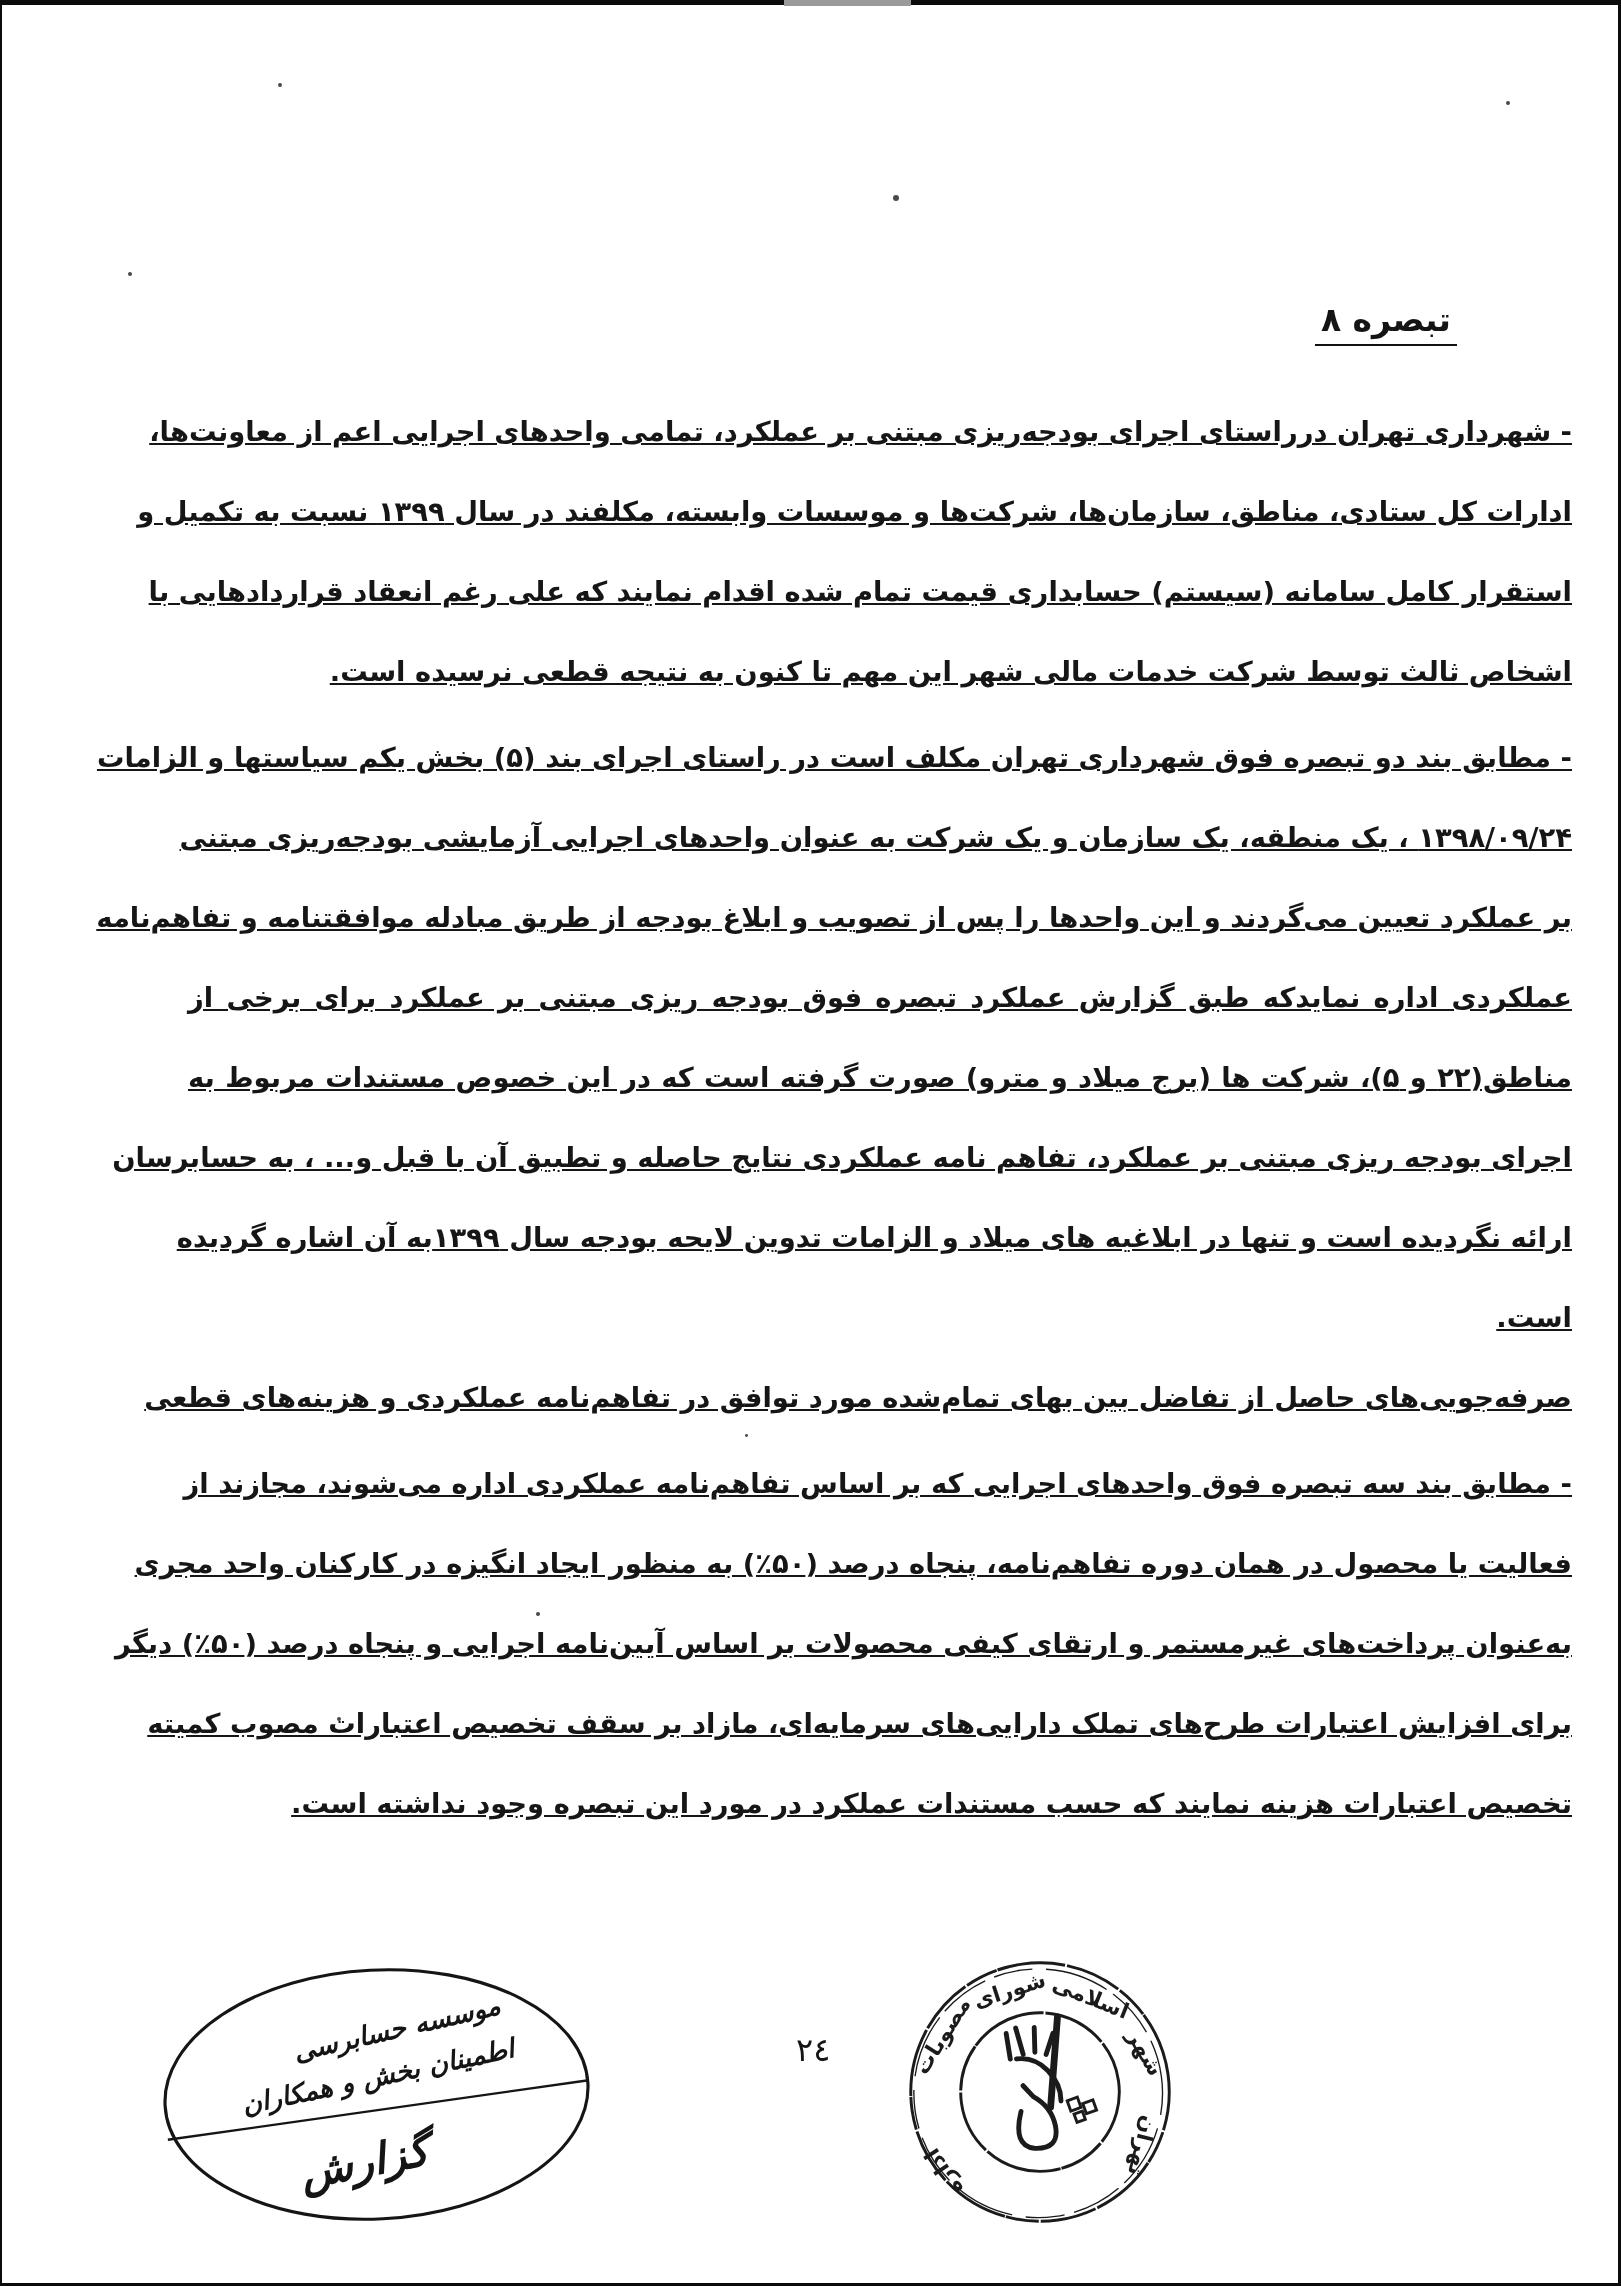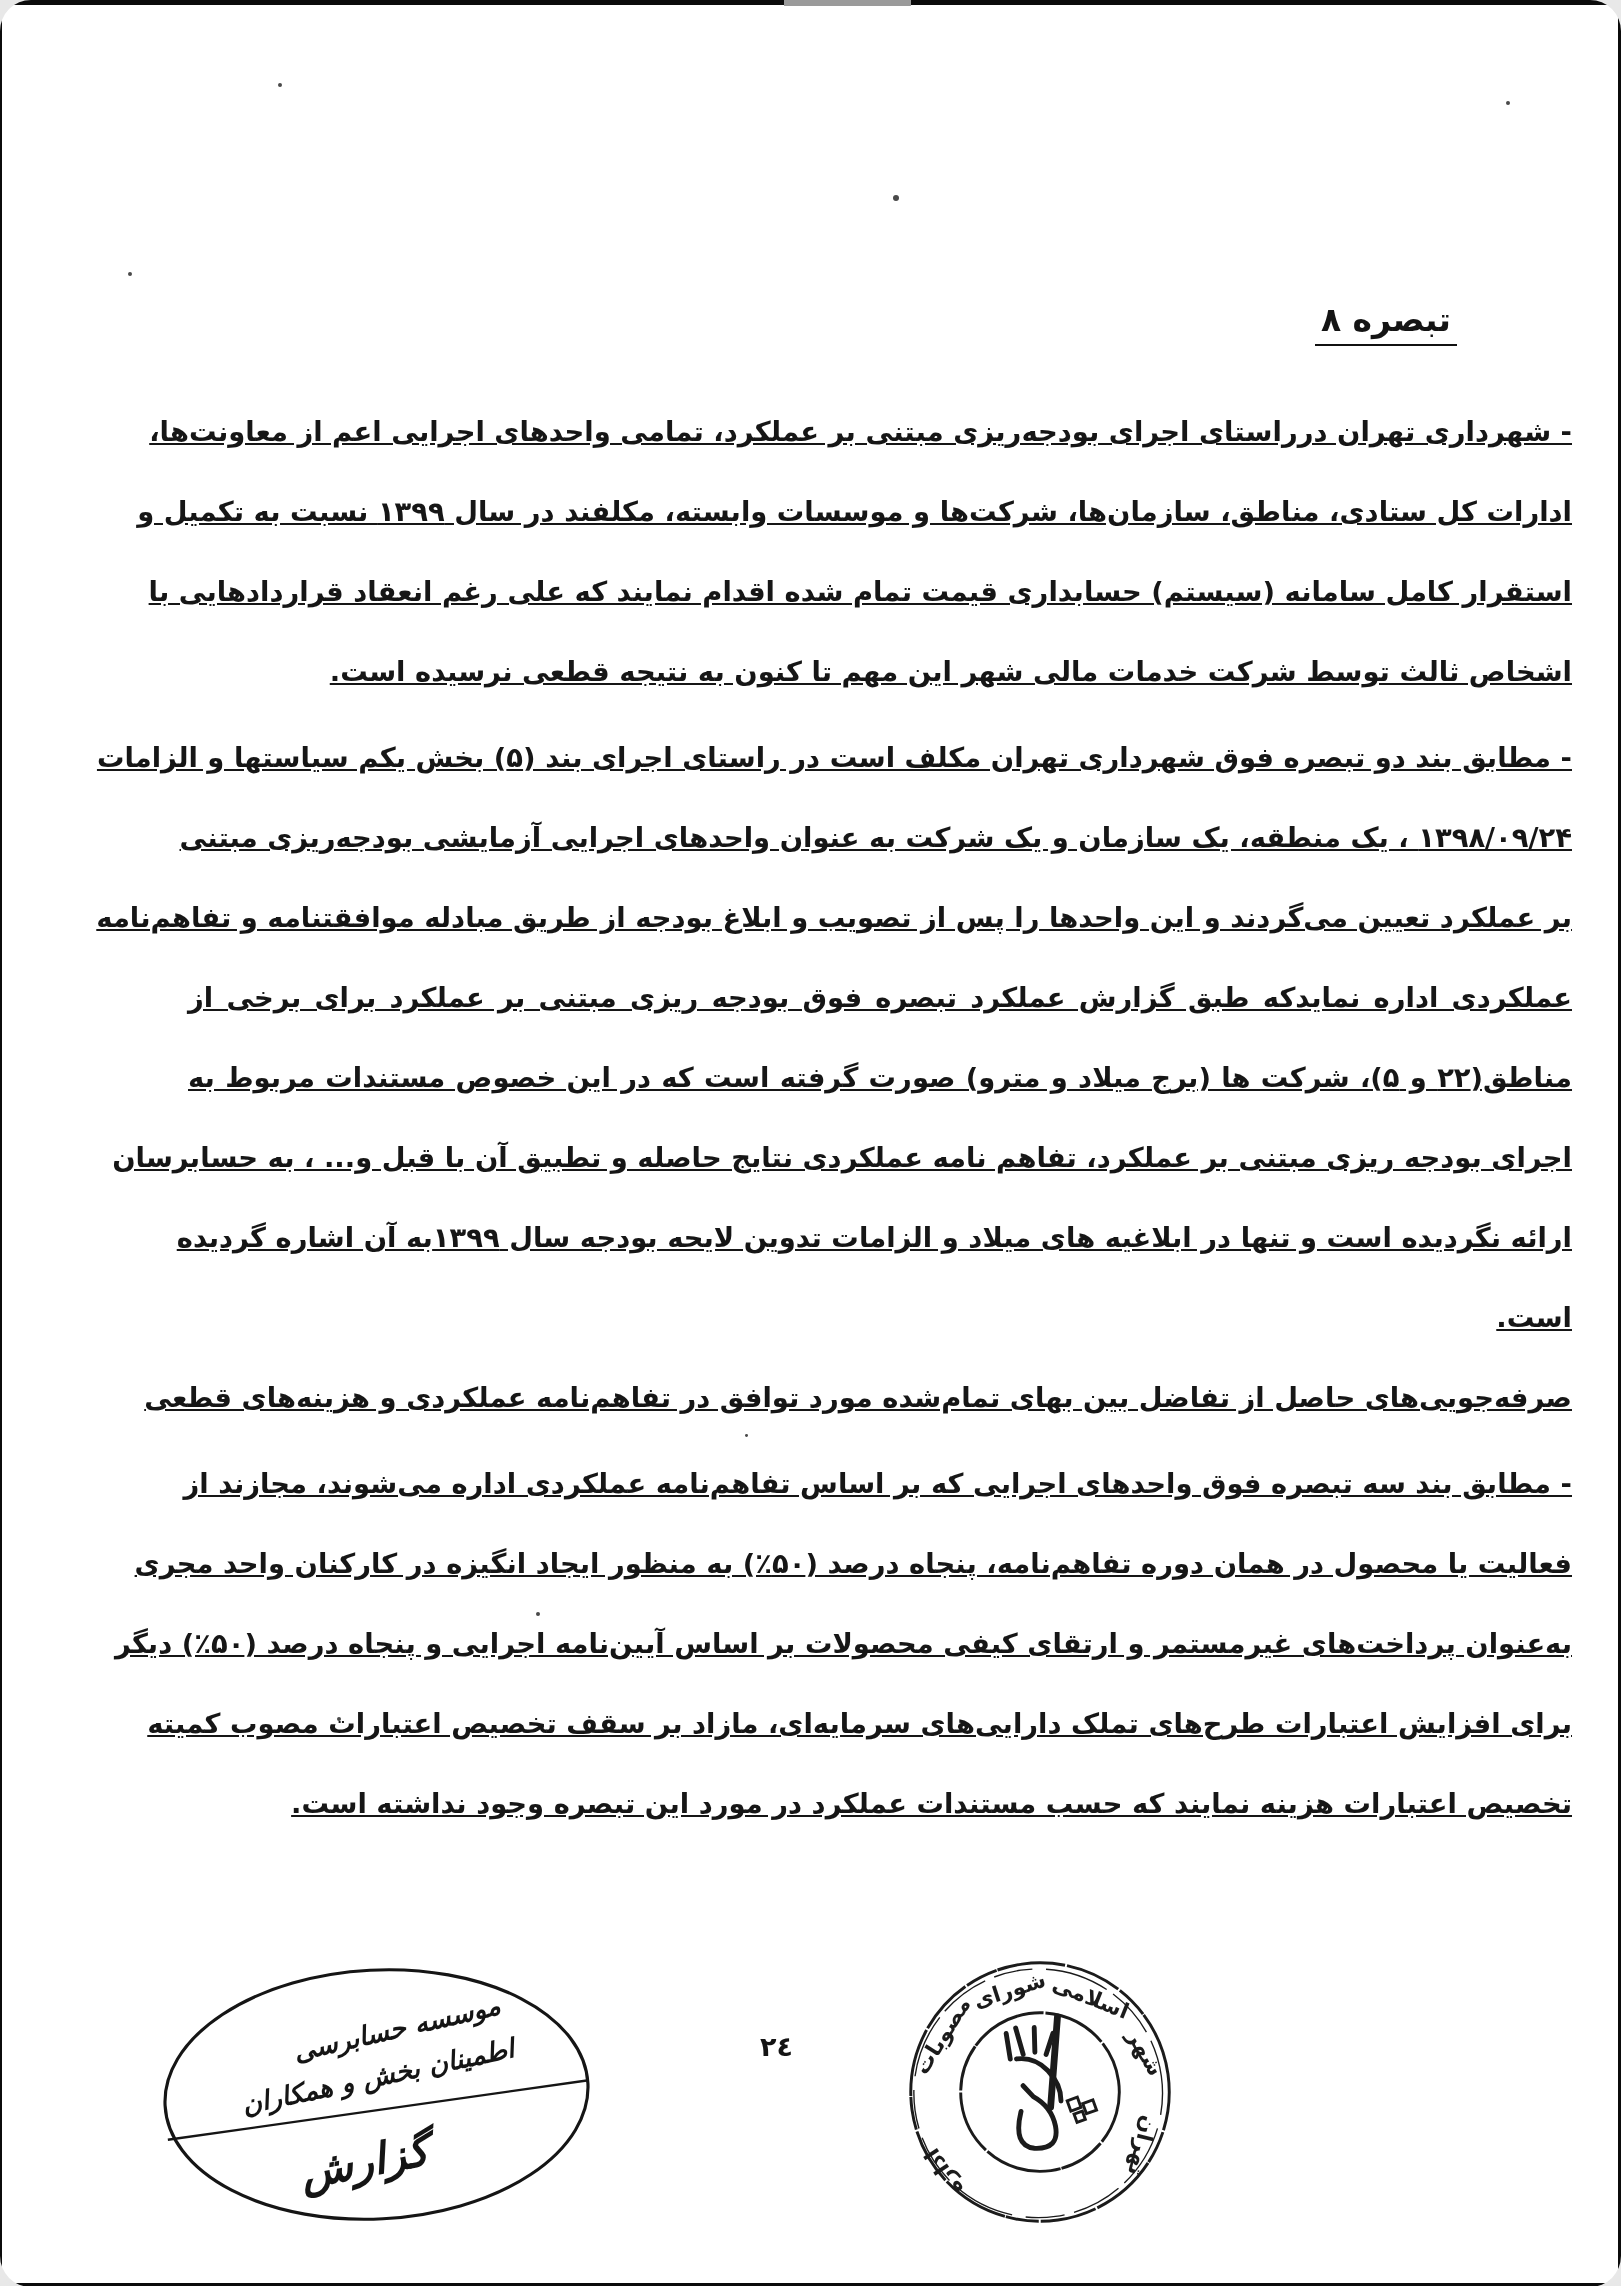--- a/index.html
+++ b/index.html
@@ -4,21 +4,20 @@
 <style>
   html,body{margin:0;padding:0;background:#e8e8e8;}
   .page{
     position:relative;
     width:1621px;height:2287px;
     background:#ffffff;
     font-family:"DejaVu Sans",sans-serif;
     color:#141414;
     overflow:hidden;
     margin:0 auto;
-    border-radius:31px;
   }
   .page-frame{
     position:absolute;inset:0;
     border-top:5.9px solid #0b0b0b;
     border-left:2.9px solid #0b0b0b;
     border-right:3.9px solid #0b0b0b;
     border-bottom:4.9px solid #0b0b0b;
     pointer-events:none;
   }
   .frame-gap{
@@ -49,22 +48,22 @@
     white-space:nowrap;
     text-decoration:underline;
   }
   .line.end-line{
     text-align:center;
     text-align-last:right;
   }
   .line.para-start{margin-top:5.9px;}
   .page-number{
     position:absolute;
-    top:2031px;left:760px;
-    font-size:27px;font-weight:bold;
+    top:2031px;left:796px;
+    font-size:32px;font-weight:normal;
     direction:rtl;
   }
   .stamp{position:absolute;}
   .stamp svg{display:block;}
   .speck{position:absolute;background:#4a4a4a;border-radius:50%;}
 </style>
 </head>
 <body>
 
 <div class="page">

